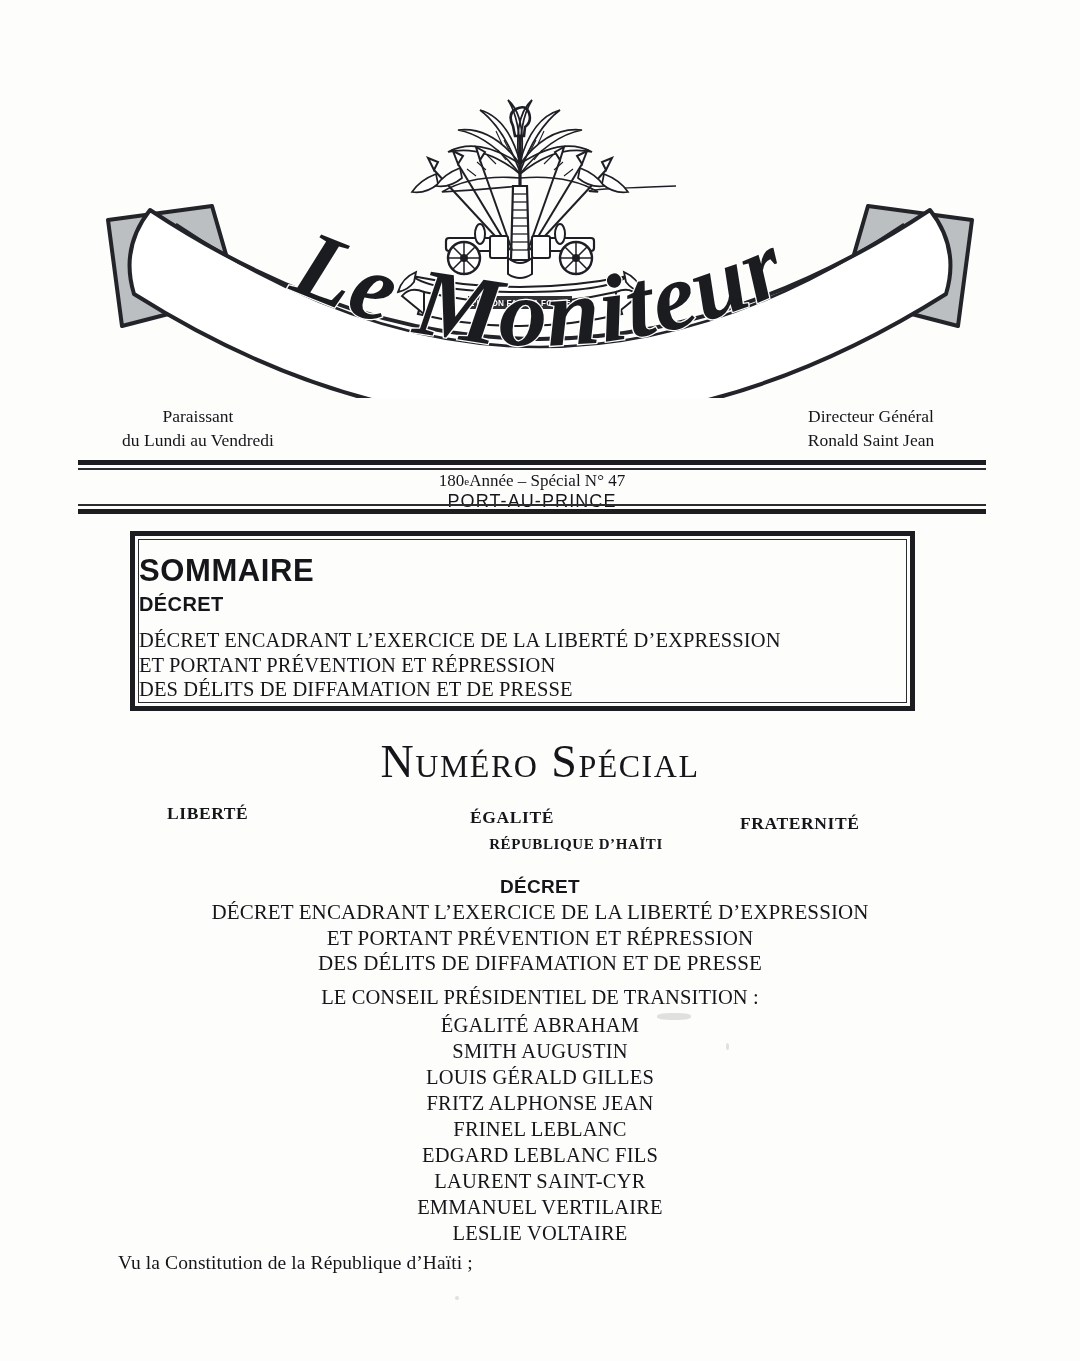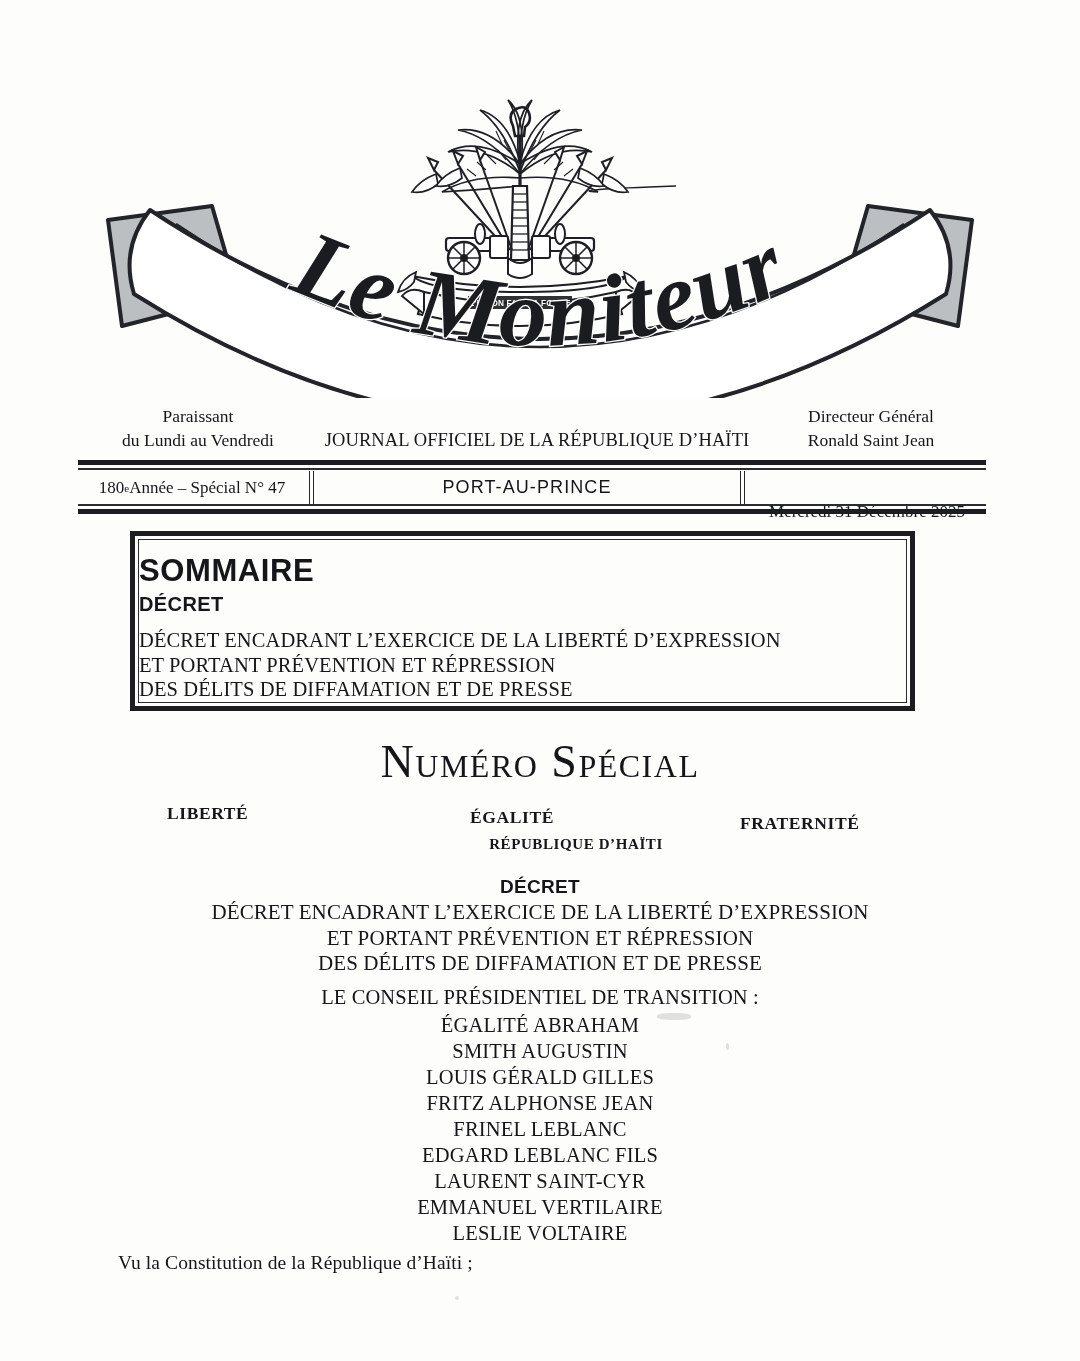--- a/index.html
+++ b/index.html
@@ -80,20 +80,21 @@
   .rule-bot-2 { top: 509px; height: 5px; background: #1b1d20; }
 
   .issue-bar {
     position: absolute;
     left: 78px;
     top: 471px;
     width: 908px;
     height: 33px;
     display: flex;
     align-items: center;
+    flex-direction: column;
   }
   .issue-cell {
     font-size: 17px;
     white-space: nowrap;
     display: flex;
     align-items: center;
     justify-content: center;
     height: 100%;
   }
   .issue-left { width: 228px; }
@@ -410,21 +411,20 @@
         </text>
       </g>
     </svg>
   </div>
 
   <div class="header-row">
     <div class="hdr-left">
       <div>Paraissant</div>
       <div>du Lundi au Vendredi</div>
     </div>
-    <div class="hdr-center">JOURNAL OFFICIEL DE LA RÉPUBLIQUE D’HAÏTI</div>
     <div class="hdr-right">
       <div>Directeur Général</div>
       <div>Ronald Saint Jean</div>
     </div>
   </div>
 
   <div class="rule-thick rule-top-1"></div>
   <div class="rule-thin rule-top-2"></div>
 
   <div class="issue-bar">

